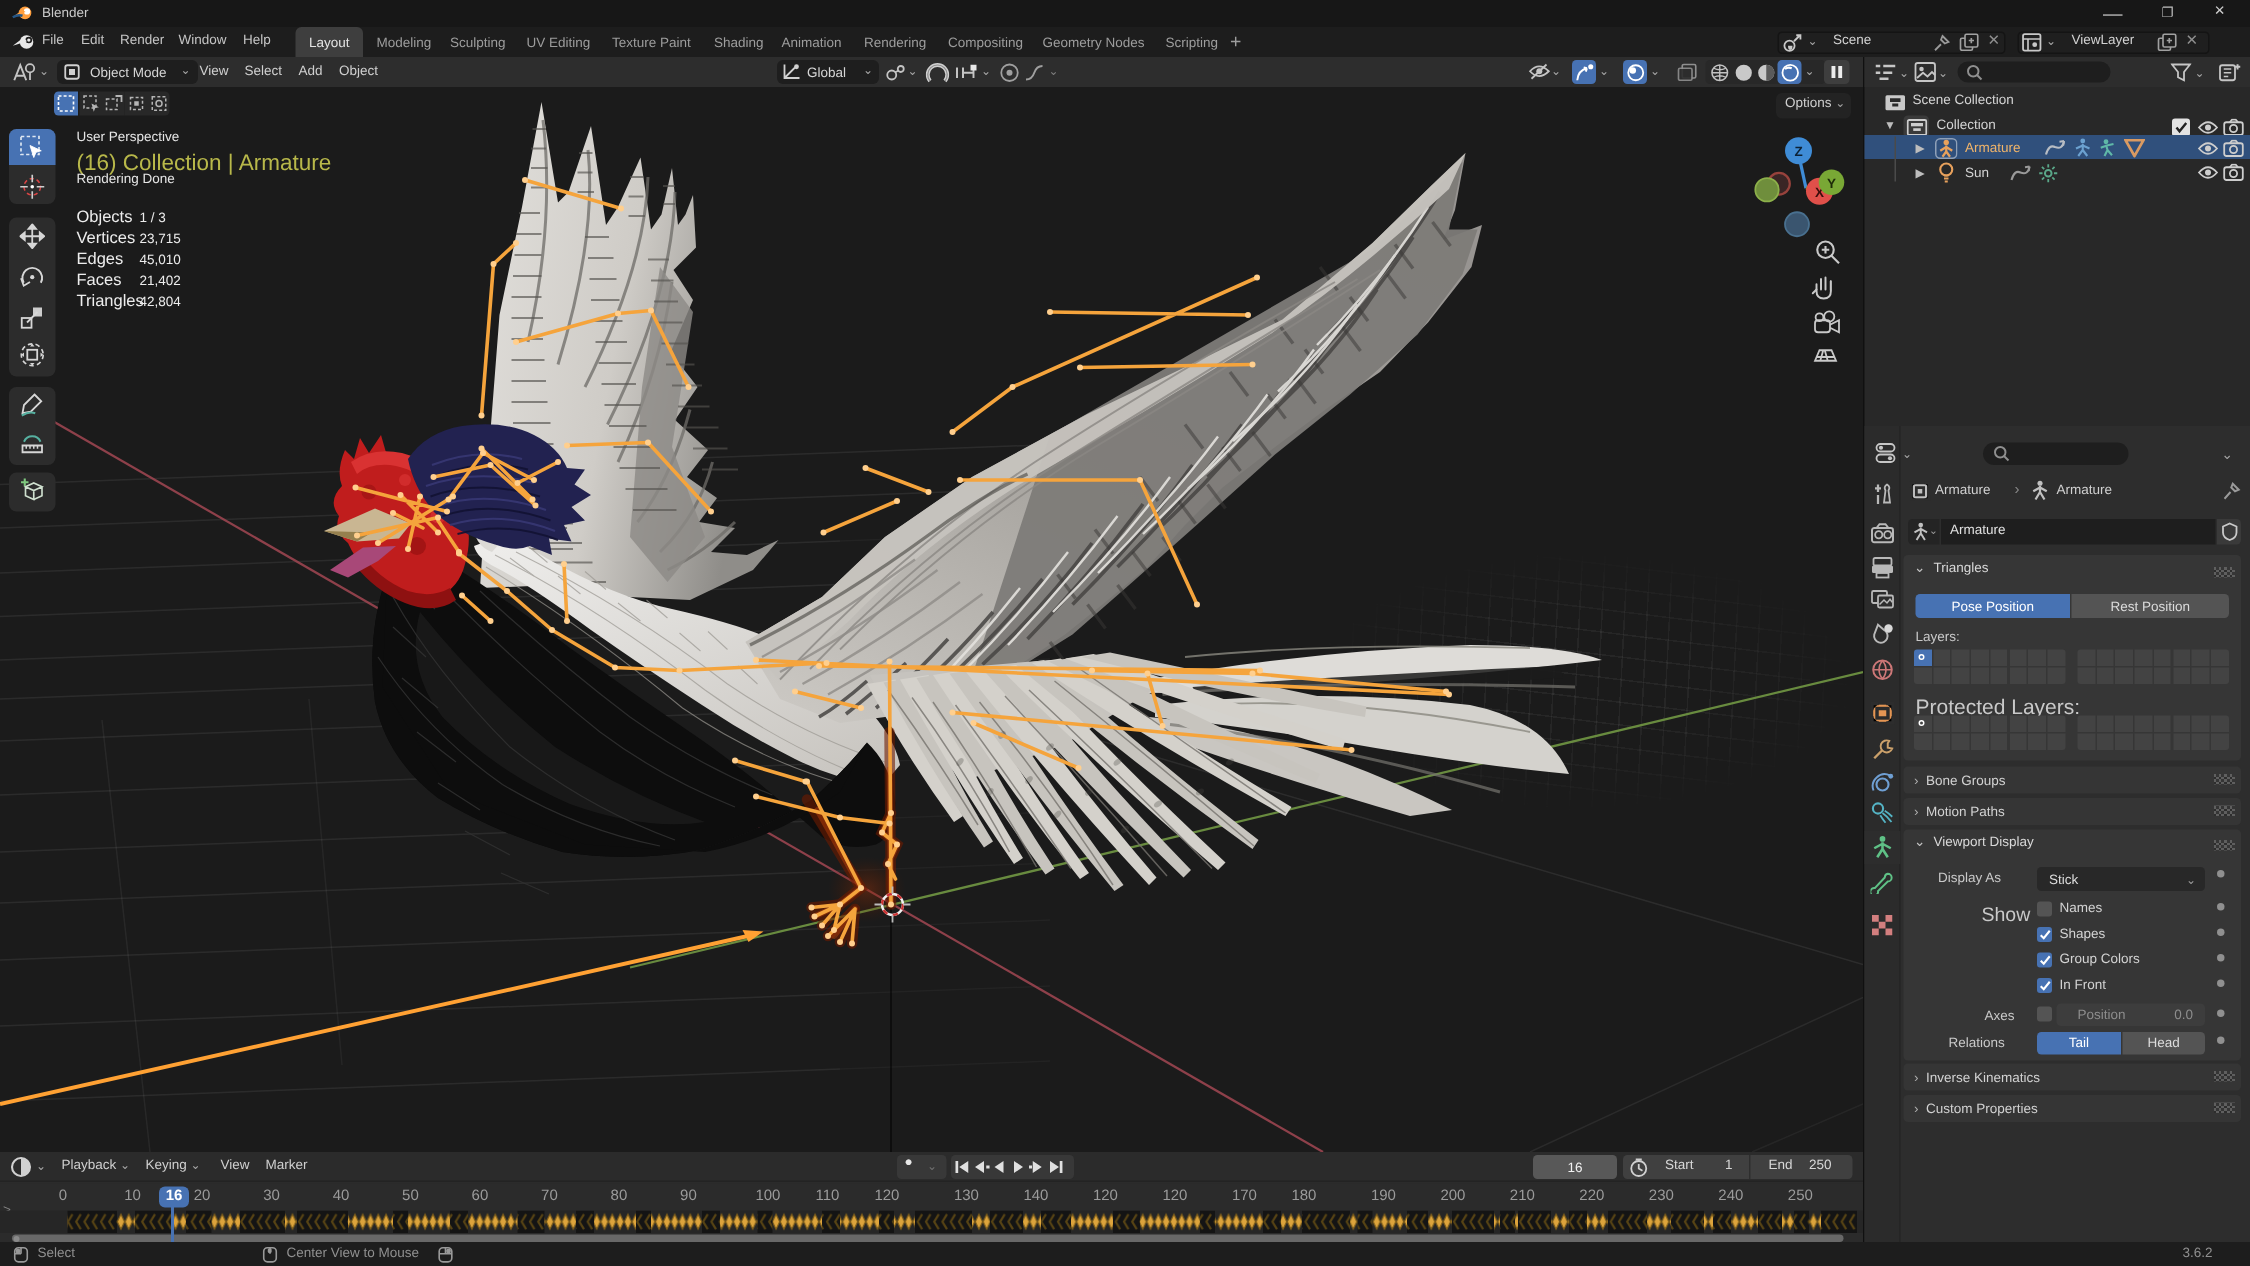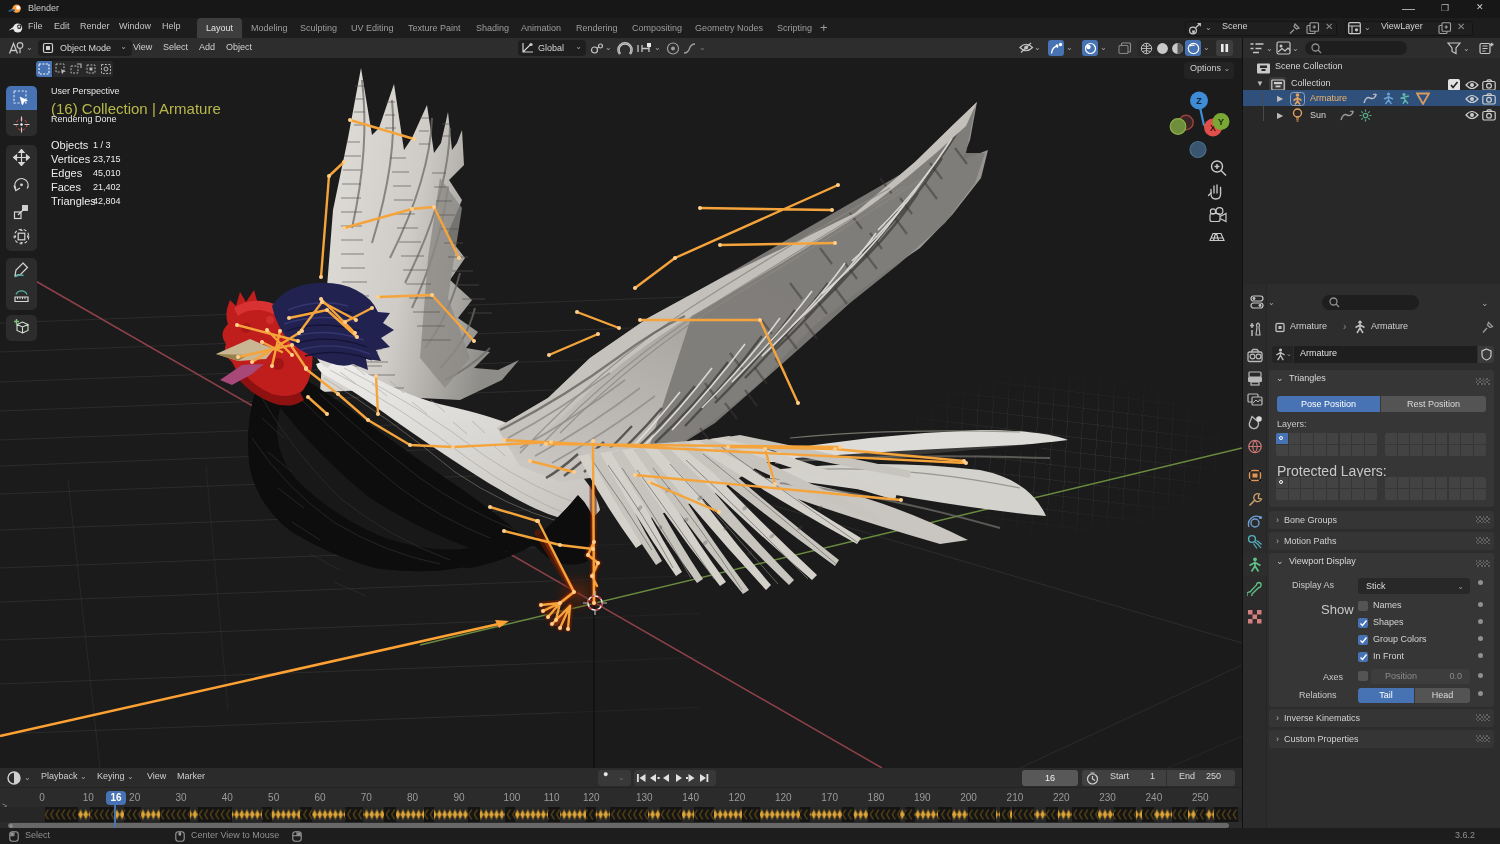--- a/index.html
+++ b/index.html
@@ -724,21 +724,21 @@
         <span class="abs" style="left: 397.64px; top: 3px; width: 30px; text-align: center; color: rgb(155, 155, 155); font-size: 10px;">80</span>
         <span class="abs" style="left: 443.97px; top: 3px; width: 30px; text-align: center; color: rgb(155, 155, 155); font-size: 10px;">90</span>
         <span class="abs" style="left: 490.3px; top: 3px; width: 30px; text-align: right; color: rgb(155, 155, 155); font-size: 10px;">100</span>
         <span class="abs" style="left: 536.63px; top: 3px; width: 30px; text-align: center; color: rgb(155, 155, 155); font-size: 10px;">110</span>
         <span class="abs" style="left: 582.96px; top: 3px; width: 30px; text-align: left; color: rgb(155, 155, 155); font-size: 10px;">120</span>
         <span class="abs" style="left: 629.29px; top: 3px; width: 30px; text-align: center; color: rgb(155, 155, 155); font-size: 10px;">130</span>
         <span class="abs" style="left: 675.62px; top: 3px; width: 30px; text-align: center; color: rgb(155, 155, 155); font-size: 10px;">140</span>
         <span class="abs" style="left: 721.95px; top: 3px; width: 30px; text-align: center; color: rgb(155, 155, 155); font-size: 10px;">120</span>
         <span class="abs" style="left: 768.28px; top: 3px; width: 30px; text-align: center; color: rgb(155, 155, 155); font-size: 10px;">120</span>
         <span class="abs" style="left: 814.61px; top: 3px; width: 30px; text-align: center; color: rgb(155, 155, 155); font-size: 10px;">170</span>
-        <span class="abs" style="left: 860.94px; top: 3px; width: 30px; text-align: center; color: rgb(155, 155, 155); font-size: 10px;">180</span>
+        <span class="abs" style="left: 860.94px; top: 3px; width: 30px; color: rgb(155, 155, 155); font-size: 10px;">180</span>
         <span class="abs" style="left: 907.27px; top: 3px; width: 30px; text-align: center; color: rgb(155, 155, 155); font-size: 10px;">190</span>
         <span class="abs" style="left: 953.6px; top: 3px; width: 30px; text-align: center; color: rgb(155, 155, 155); font-size: 10px;">200</span>
         <span class="abs" style="left: 999.93px; top: 3px; width: 30px; text-align: center; color: rgb(155, 155, 155); font-size: 10px;">210</span>
         <span class="abs" style="left: 1046.26px; top: 3px; width: 30px; text-align: center; color: rgb(155, 155, 155); font-size: 10px;">220</span>
         <span class="abs" style="left: 1092.59px; top: 3px; width: 30px; text-align: center; color: rgb(155, 155, 155); font-size: 10px;">230</span>
         <span class="abs" style="left: 1138.92px; top: 3px; width: 30px; text-align: center; color: rgb(155, 155, 155); font-size: 10px;">240</span>
         <span class="abs" style="left: 1185.25px; top: 3px; width: 30px; text-align: center; color: rgb(155, 155, 155); font-size: 10px;">250</span>
         <div class="abs" style="left: 106px; top: 2px; width: 20px; height: 14px; background: rgb(71, 114, 179); border-radius: 4px; color: rgb(255, 255, 255); font-size: 10px; font-weight: bold; text-align: center; line-height: 14px;">16</div>
       </div>
  <div id="keys">

